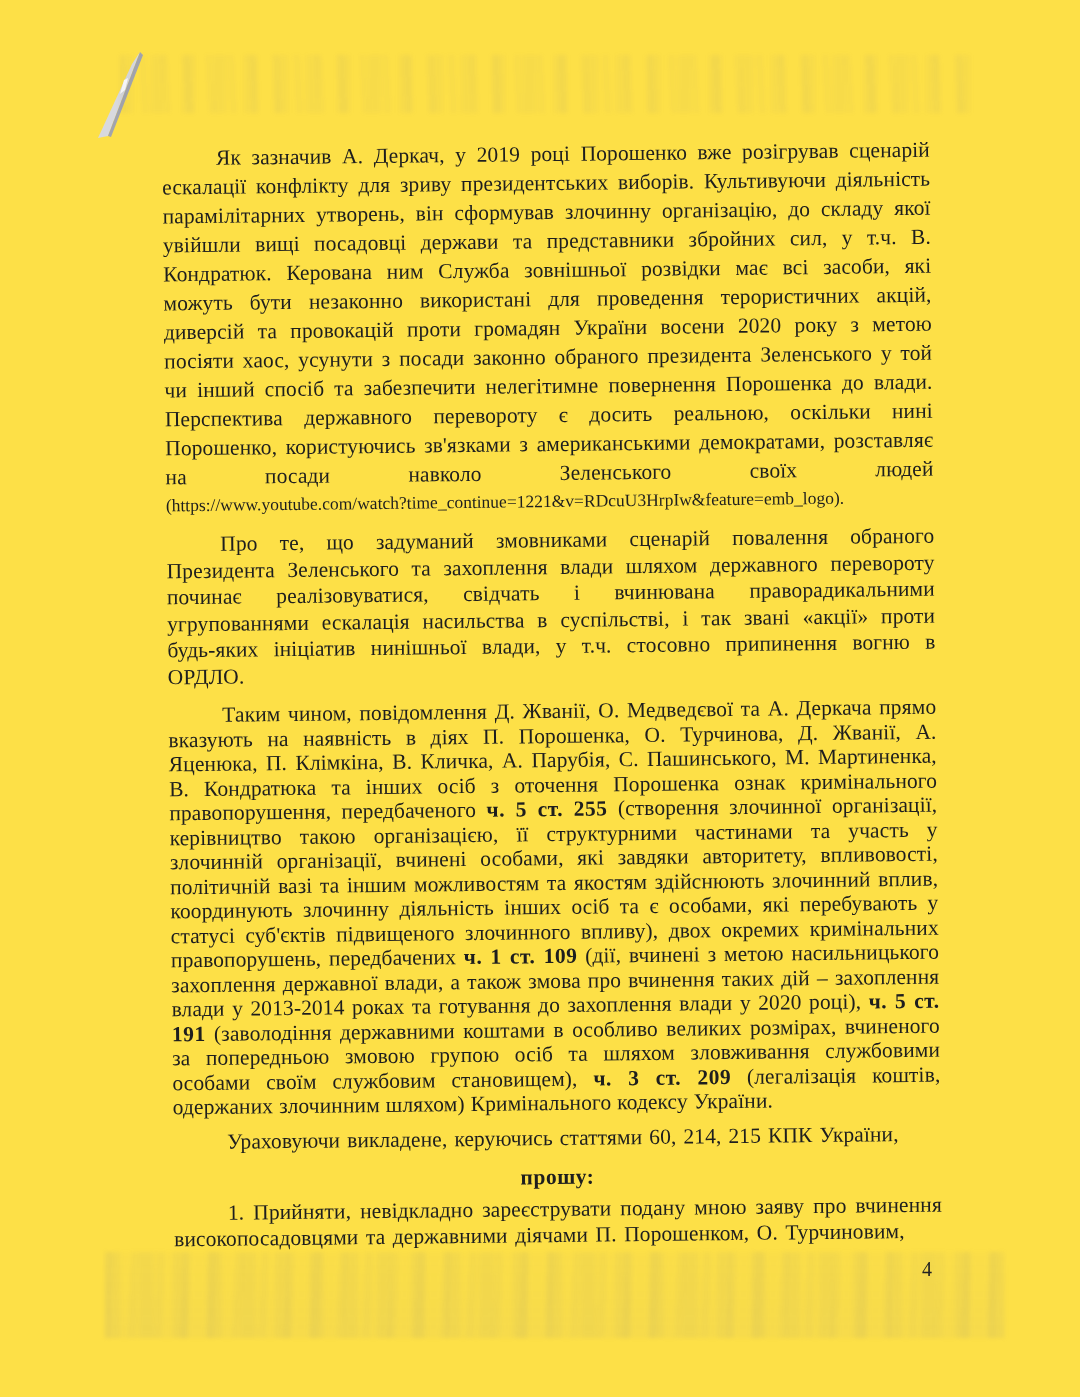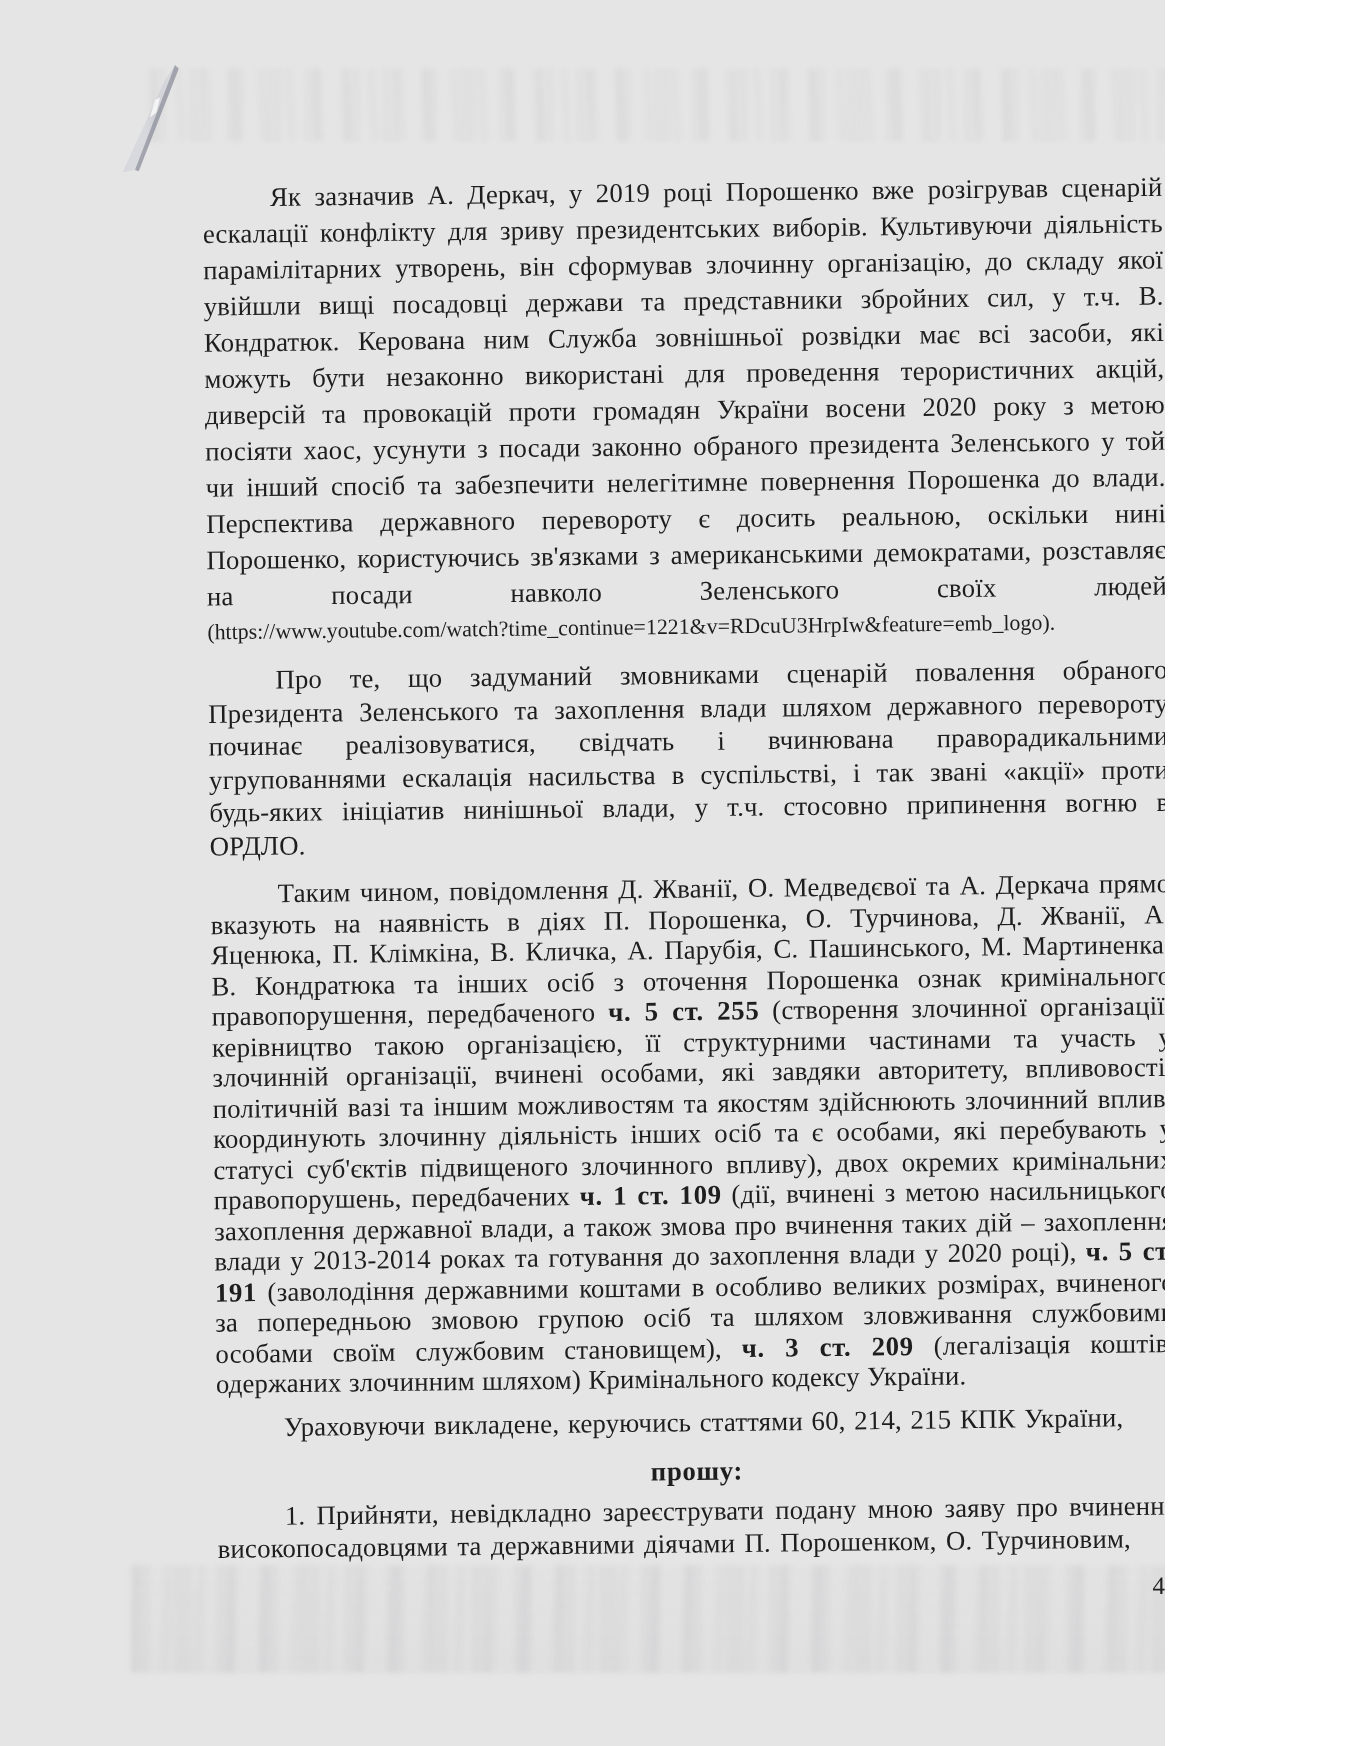--- a/index.html
+++ b/index.html
@@ -6,23 +6,23 @@
   html, body {
     margin: 0;
     padding: 0;
     width: 1080px;
     height: 1397px;
     background: #ffffff;
     overflow: hidden;
   }
   .page {
     position: relative;
-    width: 932px;
+    width: 1080px;
     height: 1397px;
-    background: #e5e5e5;
+    background: #fde047;
     font-family: "Liberation Serif", "DejaVu Serif", serif;
     color: #1e1e1e;
     overflow: hidden;
   }
   
   .texture {
     position: absolute;
     pointer-events: none;
     filter: blur(2px);
   }

